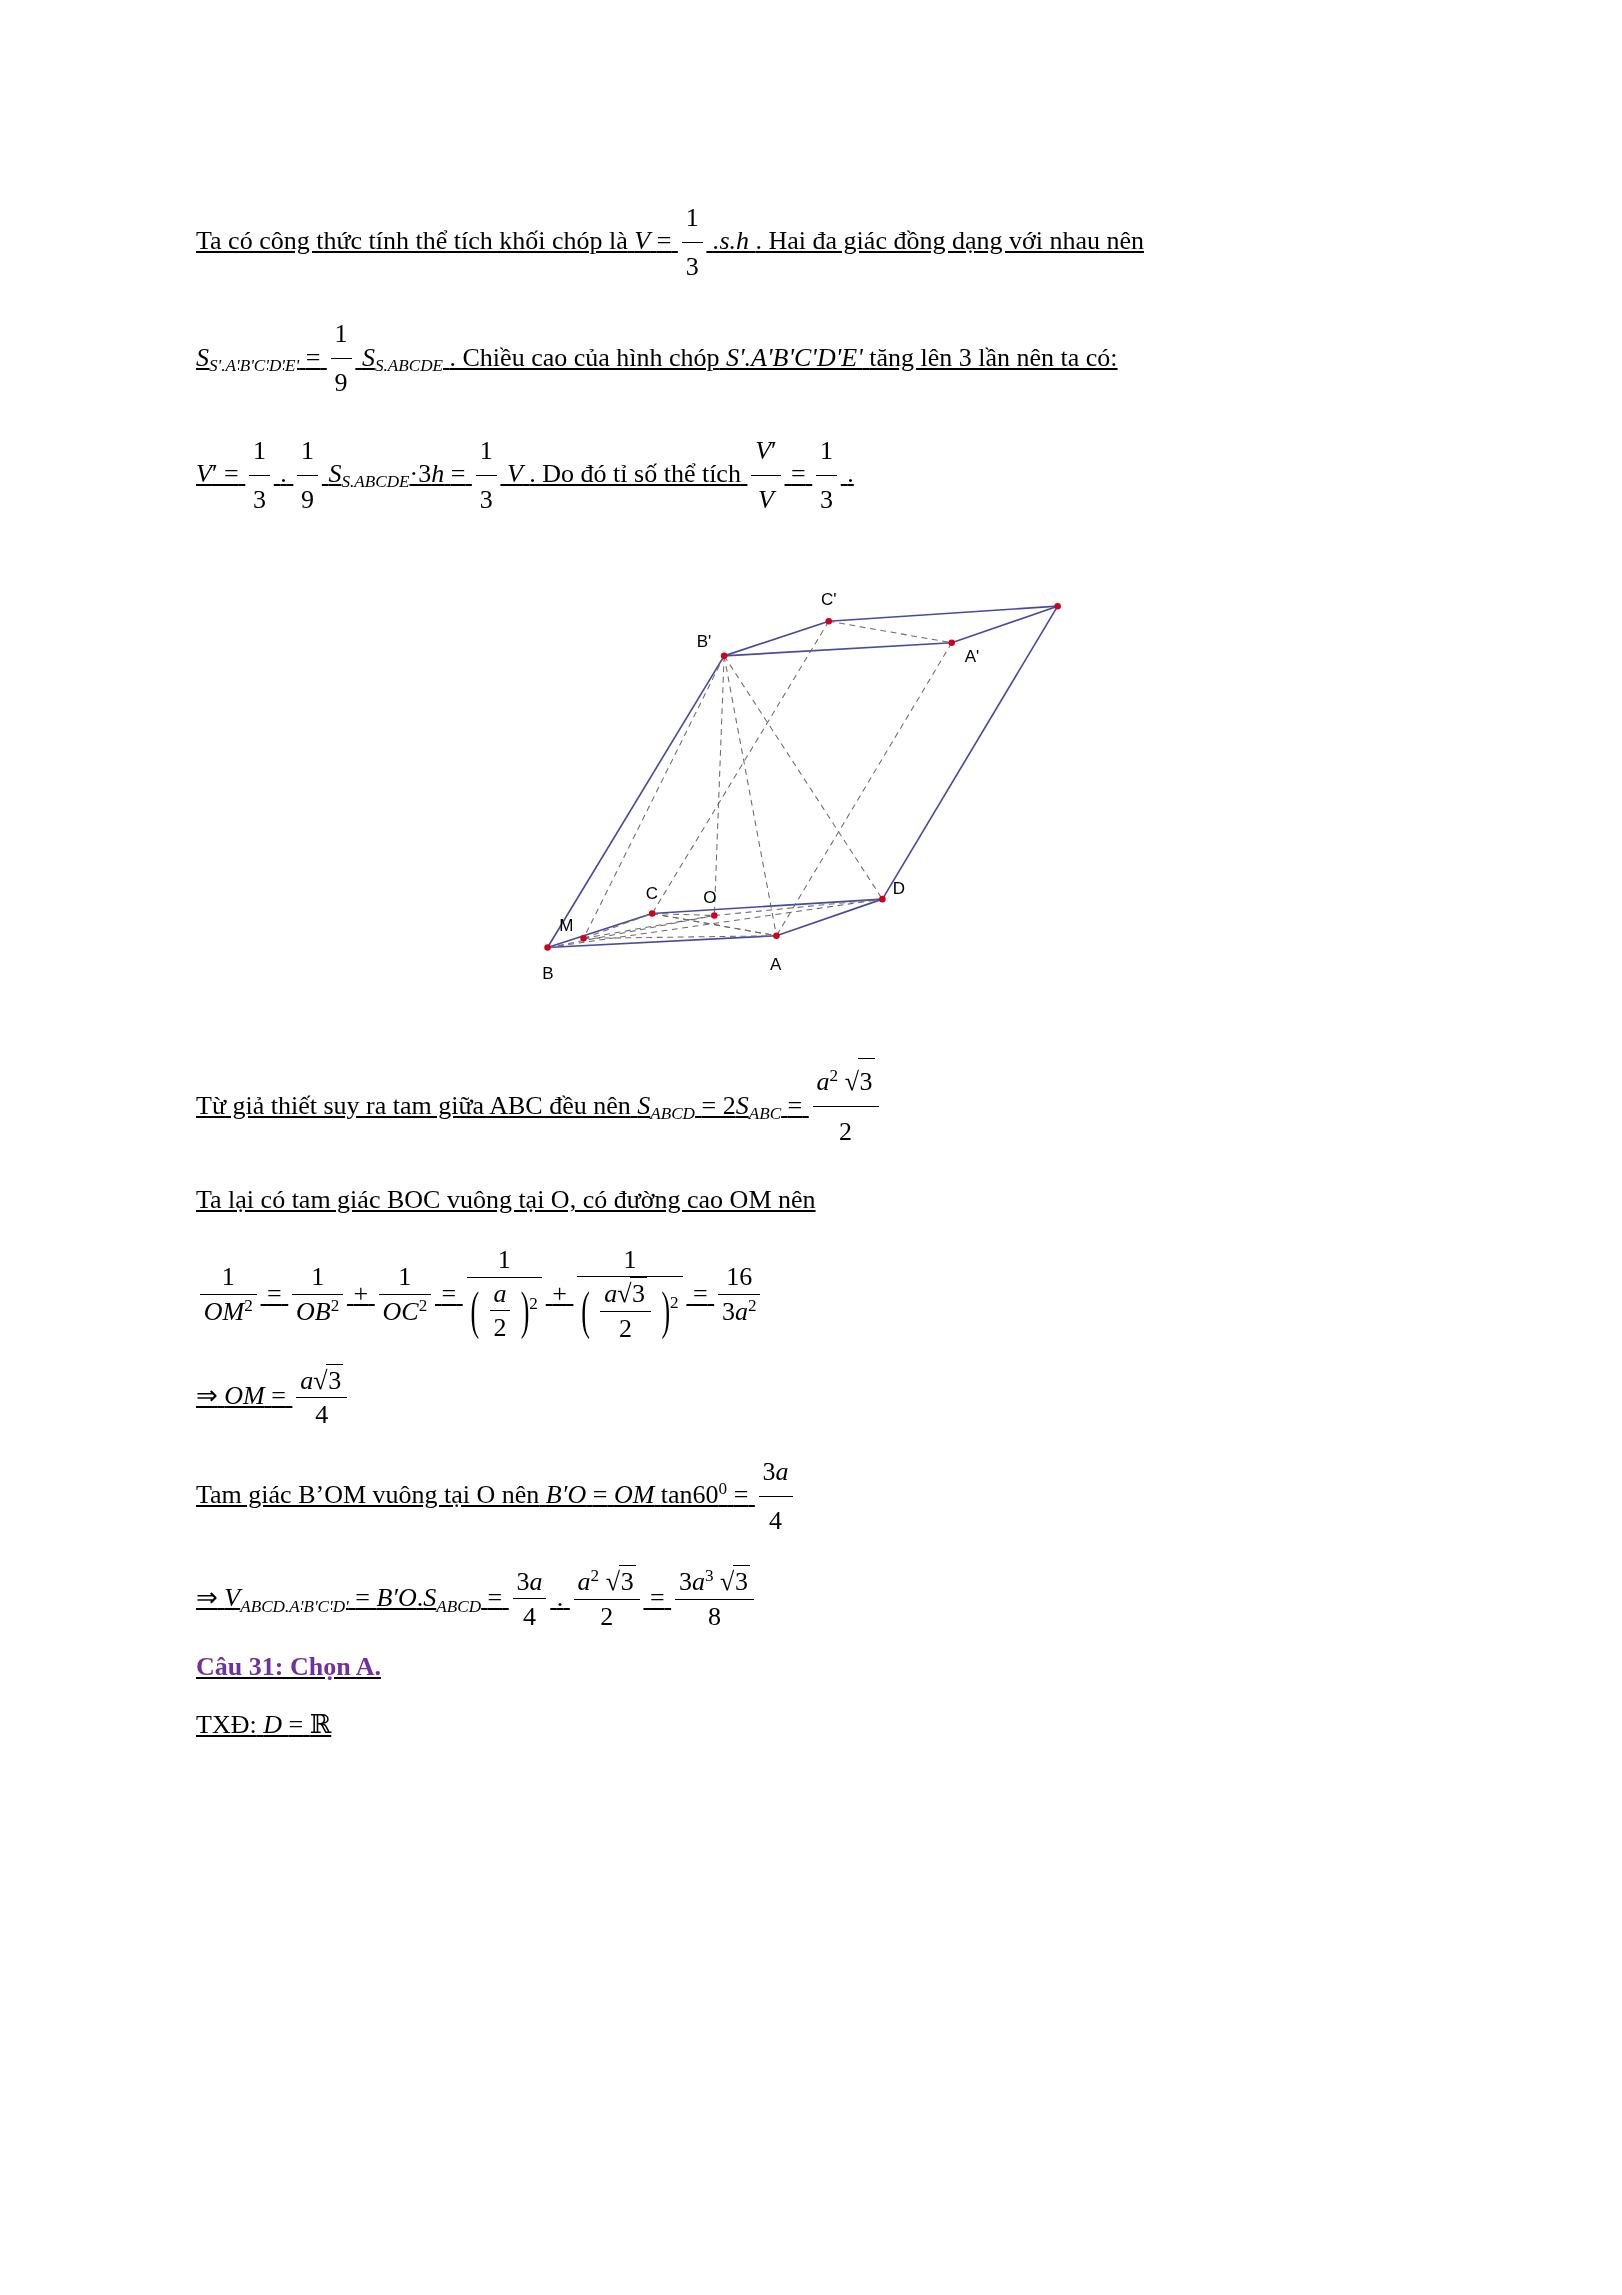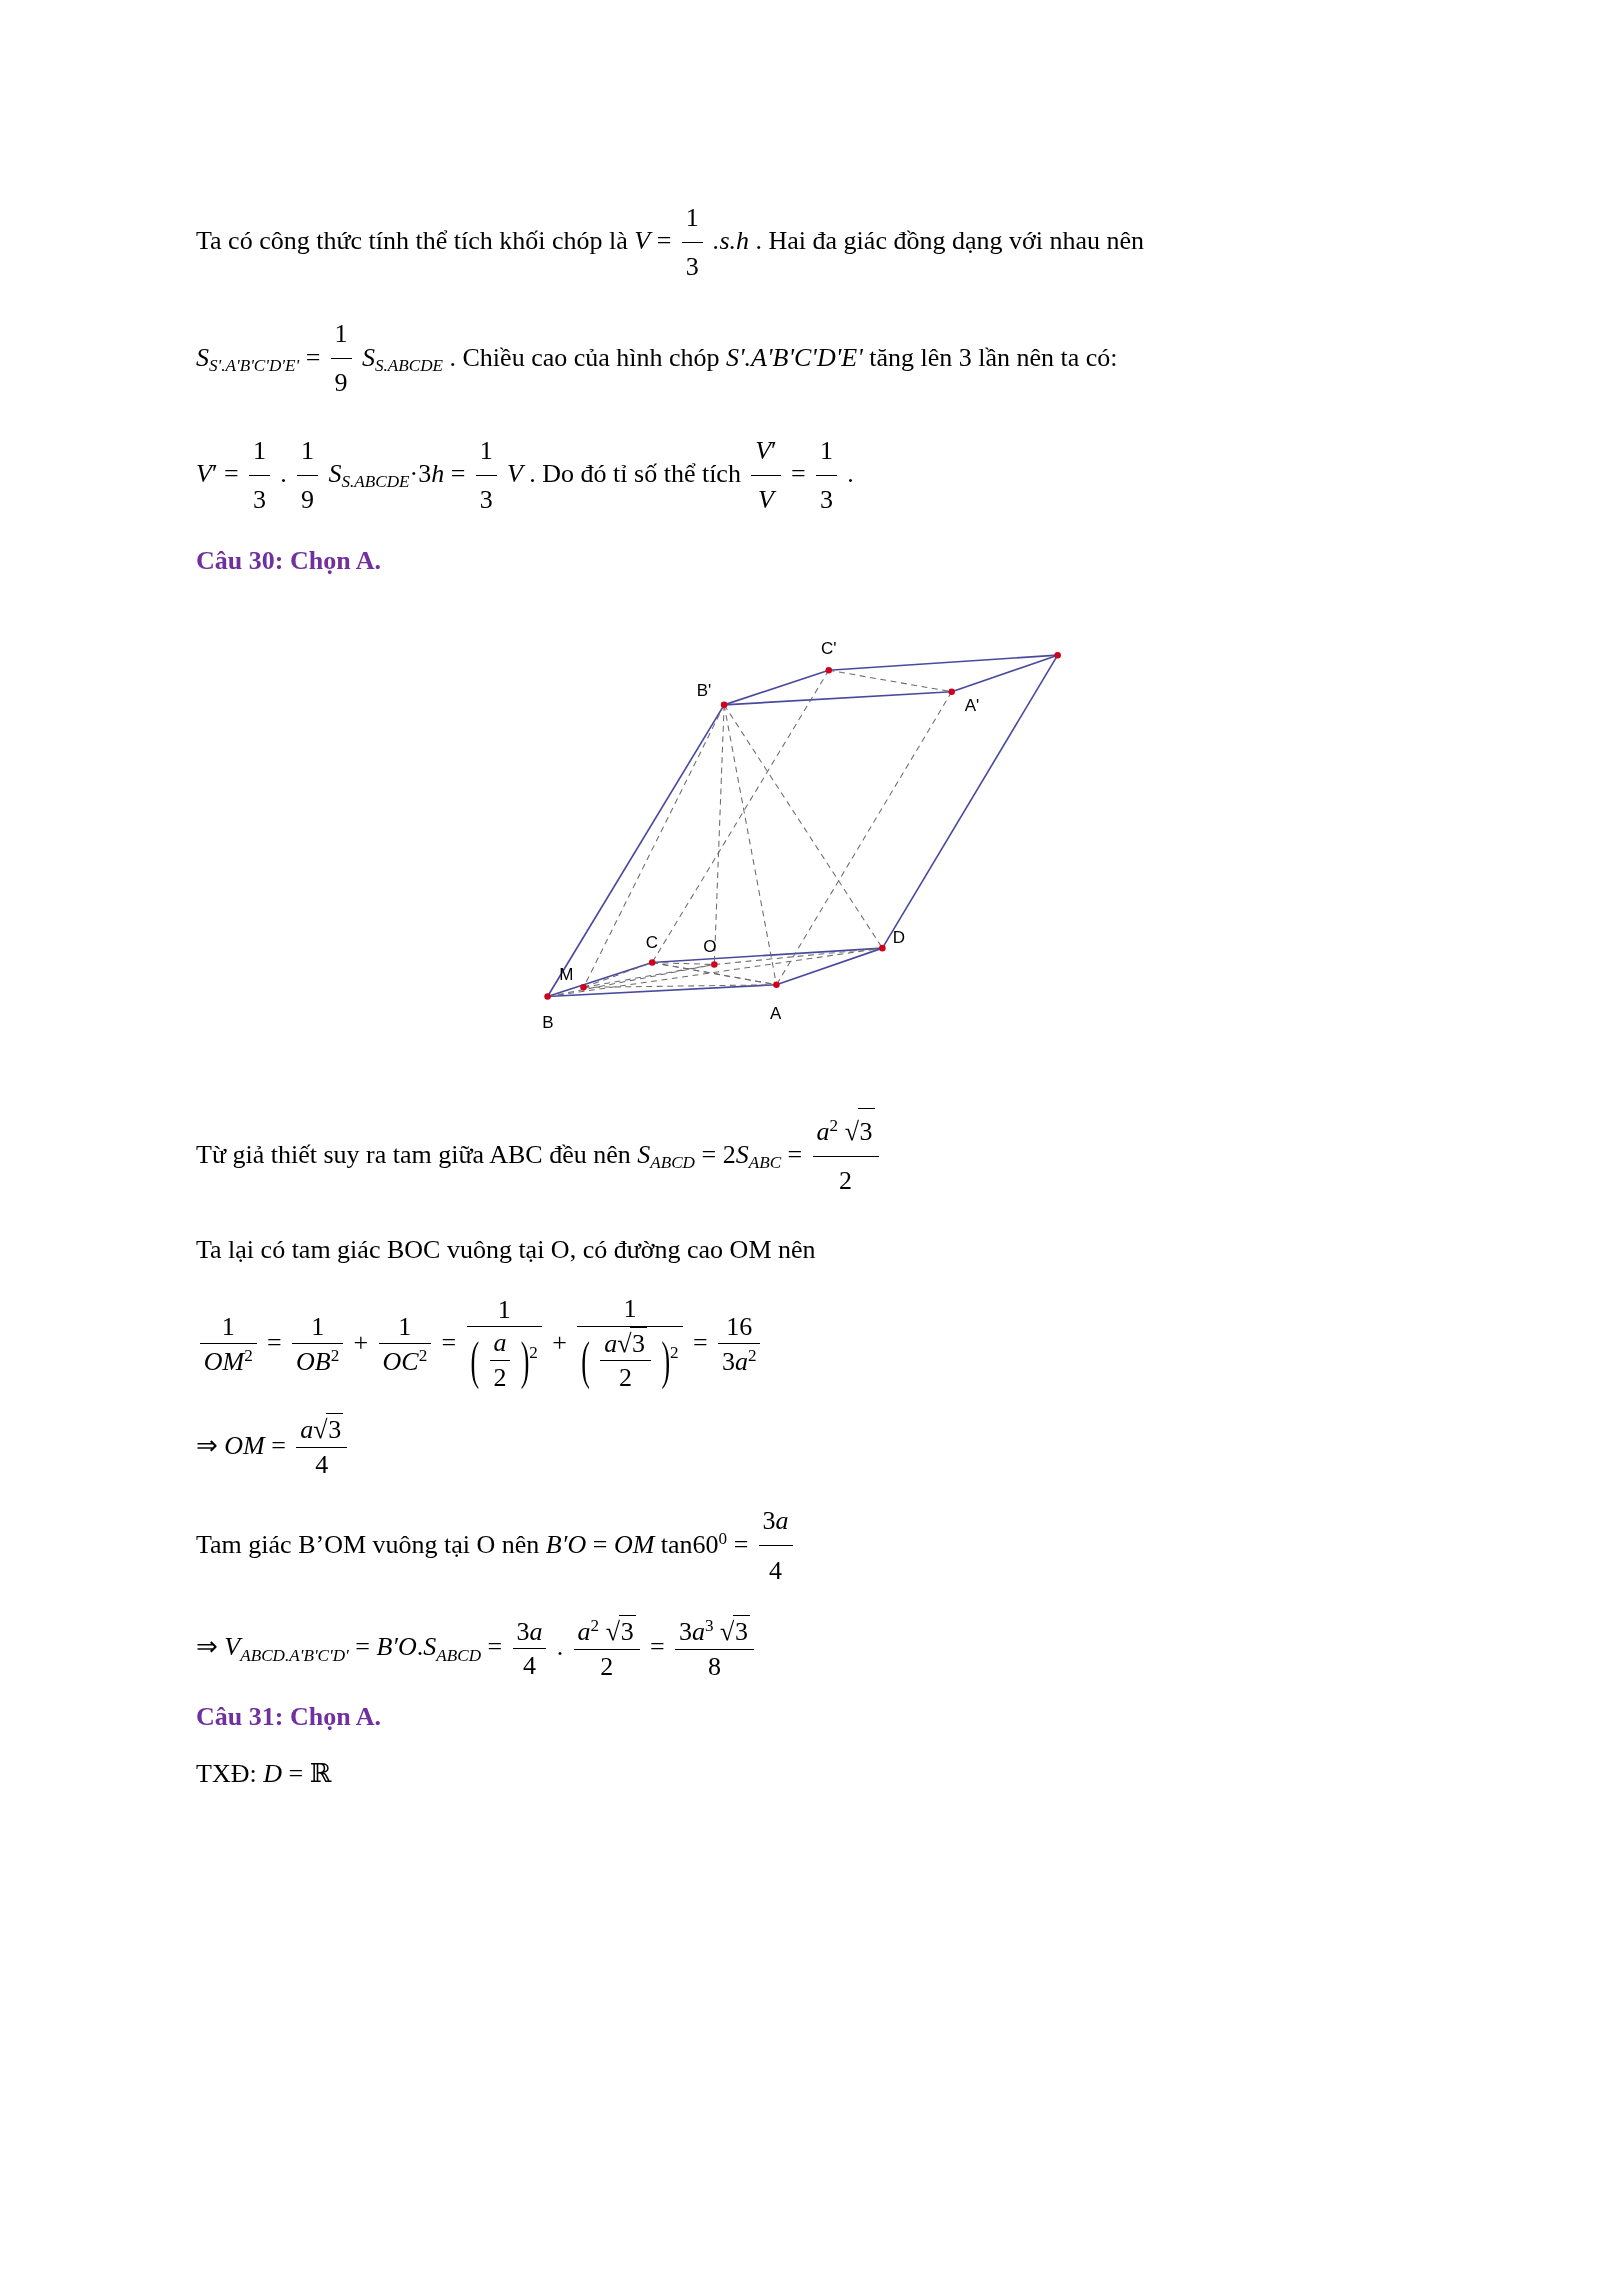--- a/index.html
+++ b/index.html
@@ -8,20 +8,21 @@
     background:#ffffff;
     font-family:"Liberation Serif", serif;
     color:#000000;
     -webkit-font-smoothing:antialiased;
   }
   .page {
     position:relative;
     width:1623px; height:2295px;
     box-sizing:border-box;
     padding:196px 84px 0 196px;
+    text-decoration:underline;
   }
   .para {
     font-size:26px;
     line-height:1.75;
     text-align:justify;
     margin:0 0 22px 0;
   }
   .heading {
     font-size:26px;
     font-weight:bold;
@@ -129,21 +130,20 @@
     <span class="nowrap">
       <span class="frac">
         <span class="num"><span class="mi">V</span><span class="up">′</span></span>
         <span class="den mi">V</span>
       </span>
       <span class="up">=</span>
       <span class="frac"><span class="num up">1</span><span class="den up">3</span></span>
     </span><span>.</span>
   </div>
 
-  <div class="heading">Câu 30: Chọn A.</div>
 
   <div class="fig">
     <svg width="772" height="497" viewBox="0 0 1180 760">
 
       <g stroke="#4a49a0" stroke-width="2.5" fill="none">
 
         <path d="M 370,168 L 530,115"></path>
         <path d="M 530,115 L 880,92"></path>
         <path d="M 880,92 L 718,148"></path>
         <path d="M 718,148 L 370,168"></path>

